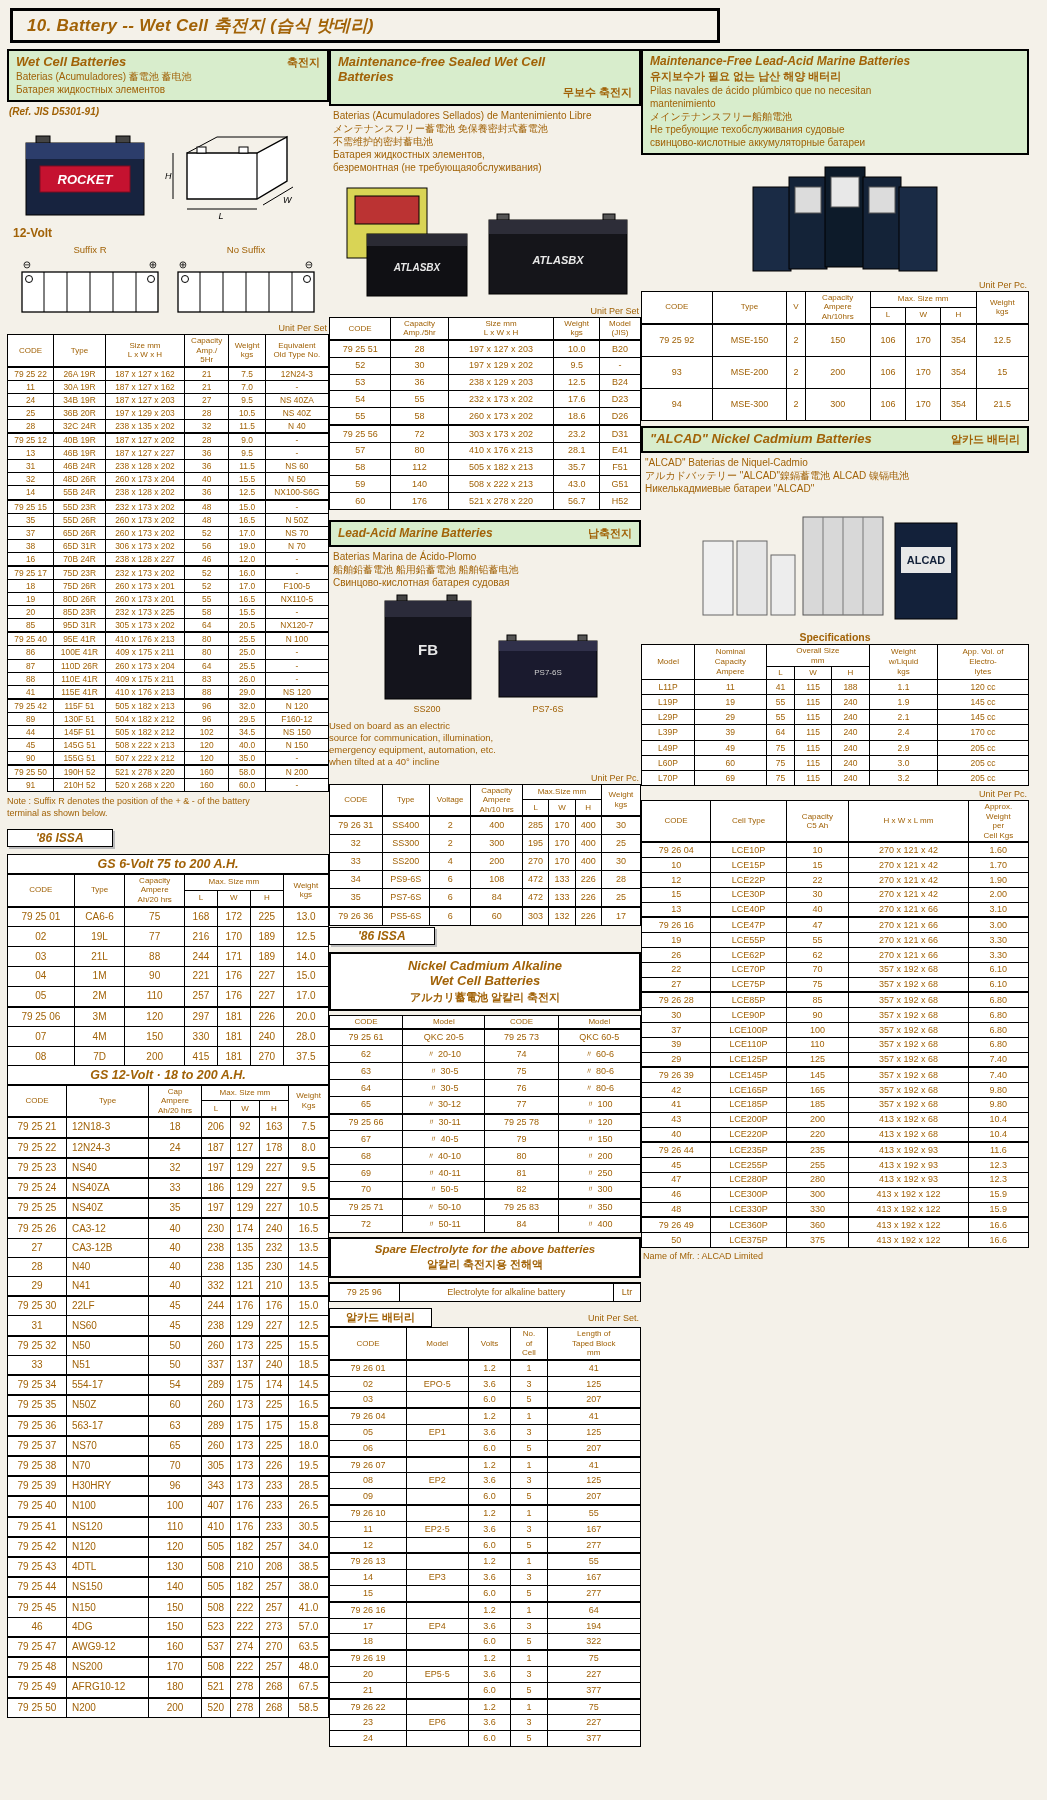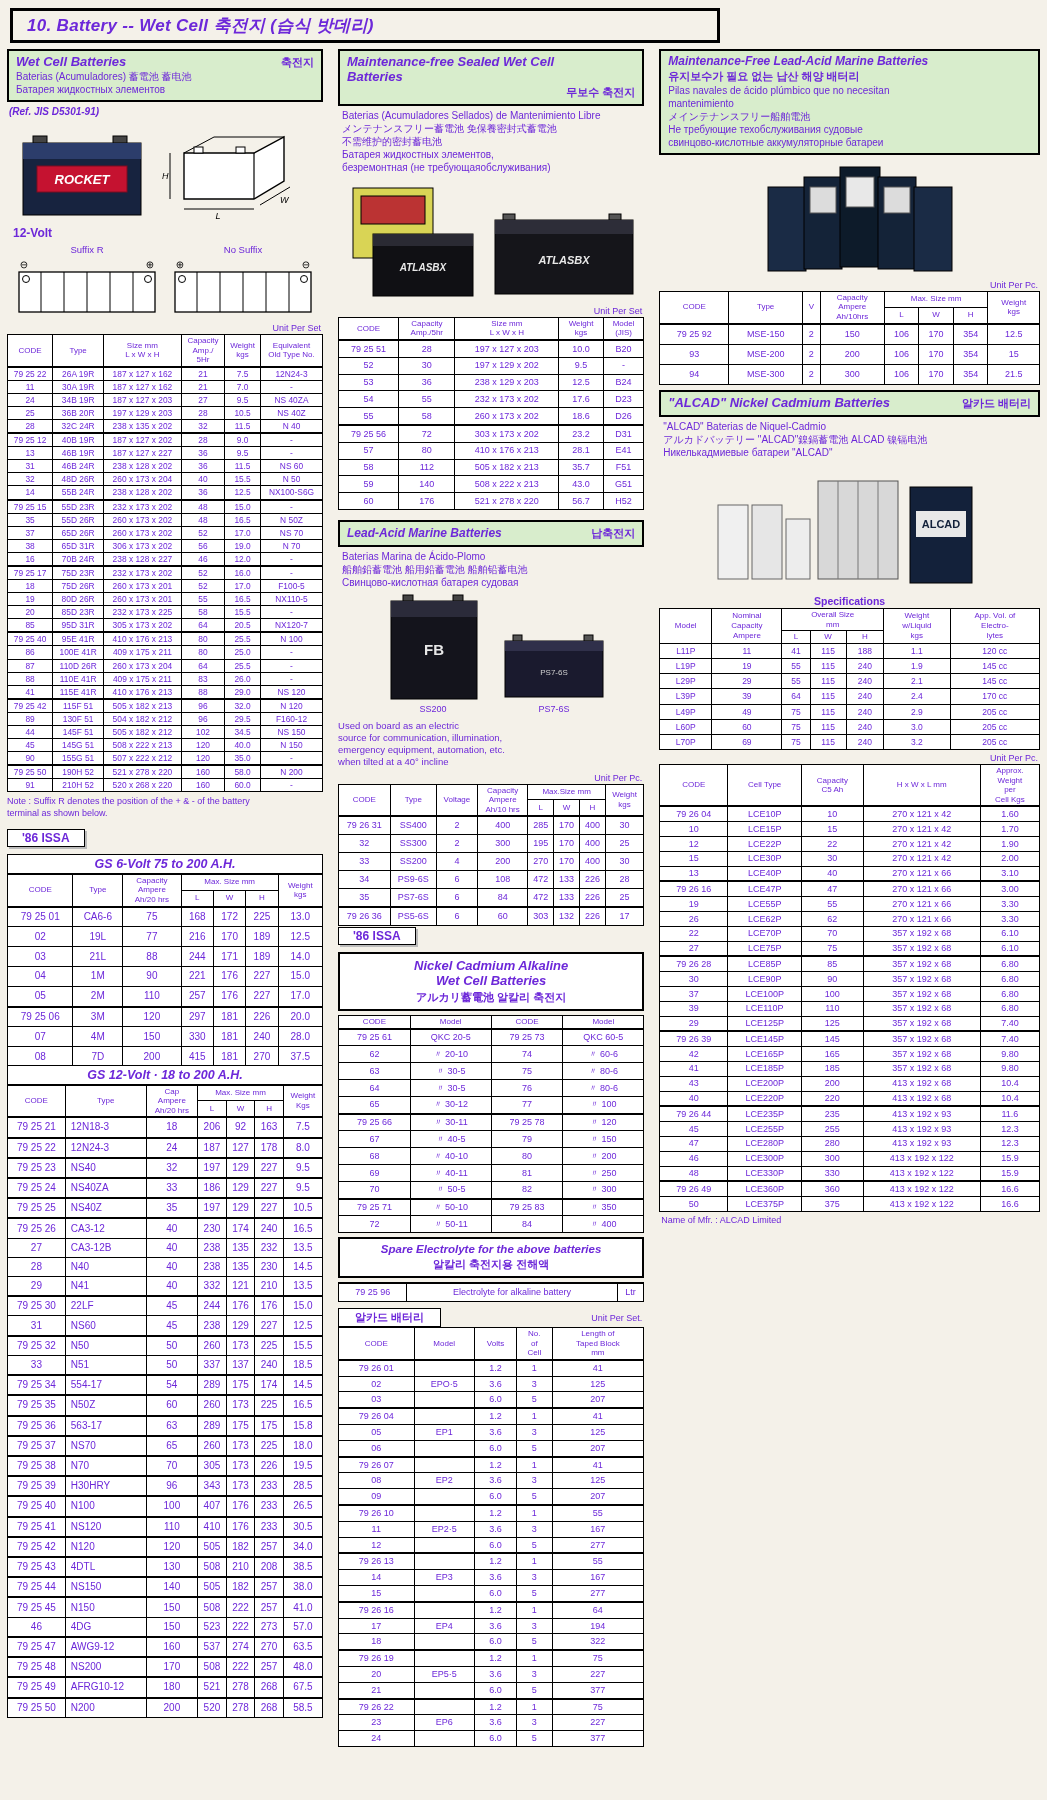--- a/index.html
+++ b/index.html
@@ -1,29 +1,29 @@
 <!DOCTYPE html>
 <html><head>
 <meta charset="utf-8">
 <style>
   * { margin:0; padding:0; box-sizing:border-box; }
   html,body { background:#9a9a9a; }
   .page {
     width:1047px; height:1800px; margin:0 auto;
-    background:#f4f1e9; color:#6d28d9;
+    background:#f4f1e9; color:#a16207;
     font-family:"Liberation Sans", sans-serif;
     overflow:hidden; position:relative; padding-top:8px;
   }
   .header-bar {
     width:710px; margin:0 0 6px 10px;
     border:3px solid #000; padding:3px 14px;
     font-weight:bold; font-style:italic; font-size:17px;
     letter-spacing:.3px; background:#f4f1e9;
   }
-  .cols { display:flex; gap:15px; padding:0 7px; align-items:flex-start; }
+  .cols { display:flex; gap:0; padding:0 7px; align-items:flex-start; }
   .col { display:flex; flex-direction:column; }
   .col-left  { width:322px; }
   .col-mid   { width:312px; }
   .col-right { width:388px; }
 
   .greenbox { border:2px solid #000; background:#d8edcc; padding:4px 7px; }
   .title-row { display:flex; justify-content:space-between; align-items:baseline; gap:6px; }
   .box-title { font-weight:bold; font-style:italic; font-size:13px; line-height:1.15; white-space:pre-line; }
   .box-title.sm { font-size:12px; }
   .box-title-kr { font-weight:bold; font-size:11px; white-space:nowrap; }
@@ -31,23 +31,23 @@
   .subs-out { padding:3px 4px 0 4px; }
 
   .ref { font-weight:bold; font-style:italic; font-size:10px; margin:4px 0 2px 2px; }
   .volt { font-weight:bold; font-size:12px; margin:3px 0 2px 6px; }
   .unit { font-size:9px; text-align:right; margin:3px 2px 1px 0; }
   .note { font-size:9px; margin:4px 0 2px; white-space:pre-line; line-height:1.25; }
   .mfr  { font-size:9px; margin:3px 0 0 2px; }
 
   .issa {
     display:inline-block; align-self:flex-start;
-    font-weight:bold; font-size:12px;
+    font-weight:bold; font-style:italic; font-size:12px;
     border:1.5px solid #000; background:#fff;
-    padding:1px 14px; margin:8px 0 3px;
+    padding:1px 28px; margin:8px 0 3px;
     box-shadow:2px 2px 0 #bbb;
     text-align:center;
   }
   .sec-title {
     font-weight:bold; font-style:italic; font-size:12.5px;
     border:1.5px solid #000; background:#fff;
     text-align:center; padding:2px 4px; margin:4px 0 0;
   }
   .sec-box {
     border:2px solid #000; background:#fff; text-align:center;
@@ -65,21 +65,21 @@
   tr.grp > td { border-top:2px solid #000; }
 
   .t-main td { font-size:8.4px; padding:1px 2px; }
   .t-gs6 td, .t-gs12 td { font-size:10px; padding:3px 2px; }
   .t-gs12 td:nth-child(2) { text-align:left; padding-left:5px; }
   .t-sealed td { font-size:9px; padding:2.5px 2px; }
   .t-marine td { font-size:9px; padding:2.5px 2px; }
   .t-qkc td { font-size:9px; padding:2.5px 2px; }
   .t-elec td { font-size:9px; padding:3px 2px; }
   .t-ep td { font-size:9px; padding:2px; }
-  .t-mse td { font-size:9px; padding:3px 2px; }
+  .t-mse td { font-size:9px; padding:9px 2px; }
   .t-spec td { font-size:8.5px; padding:2px; }
   .t-lce td { font-size:9px; padding:1.5px 2px; }
 
   .photo-row { display:flex; gap:6px; align-items:flex-end; justify-content:center; margin:2px 0; }
   .caption { font-size:9px; text-align:center; margin-top:1px; }
   .suffix-row { display:flex; gap:10px; justify-content:center; margin:2px 0; }
   .suffix-block { text-align:center; }
   .suffix-label { font-size:9.5px; margin-bottom:1px; }
   .spec-label { font-weight:bold; font-size:10.5px; text-align:center; margin:4px 0 1px; }
   .kr-head { display:flex; justify-content:space-between; align-items:baseline; margin-top:6px; }

